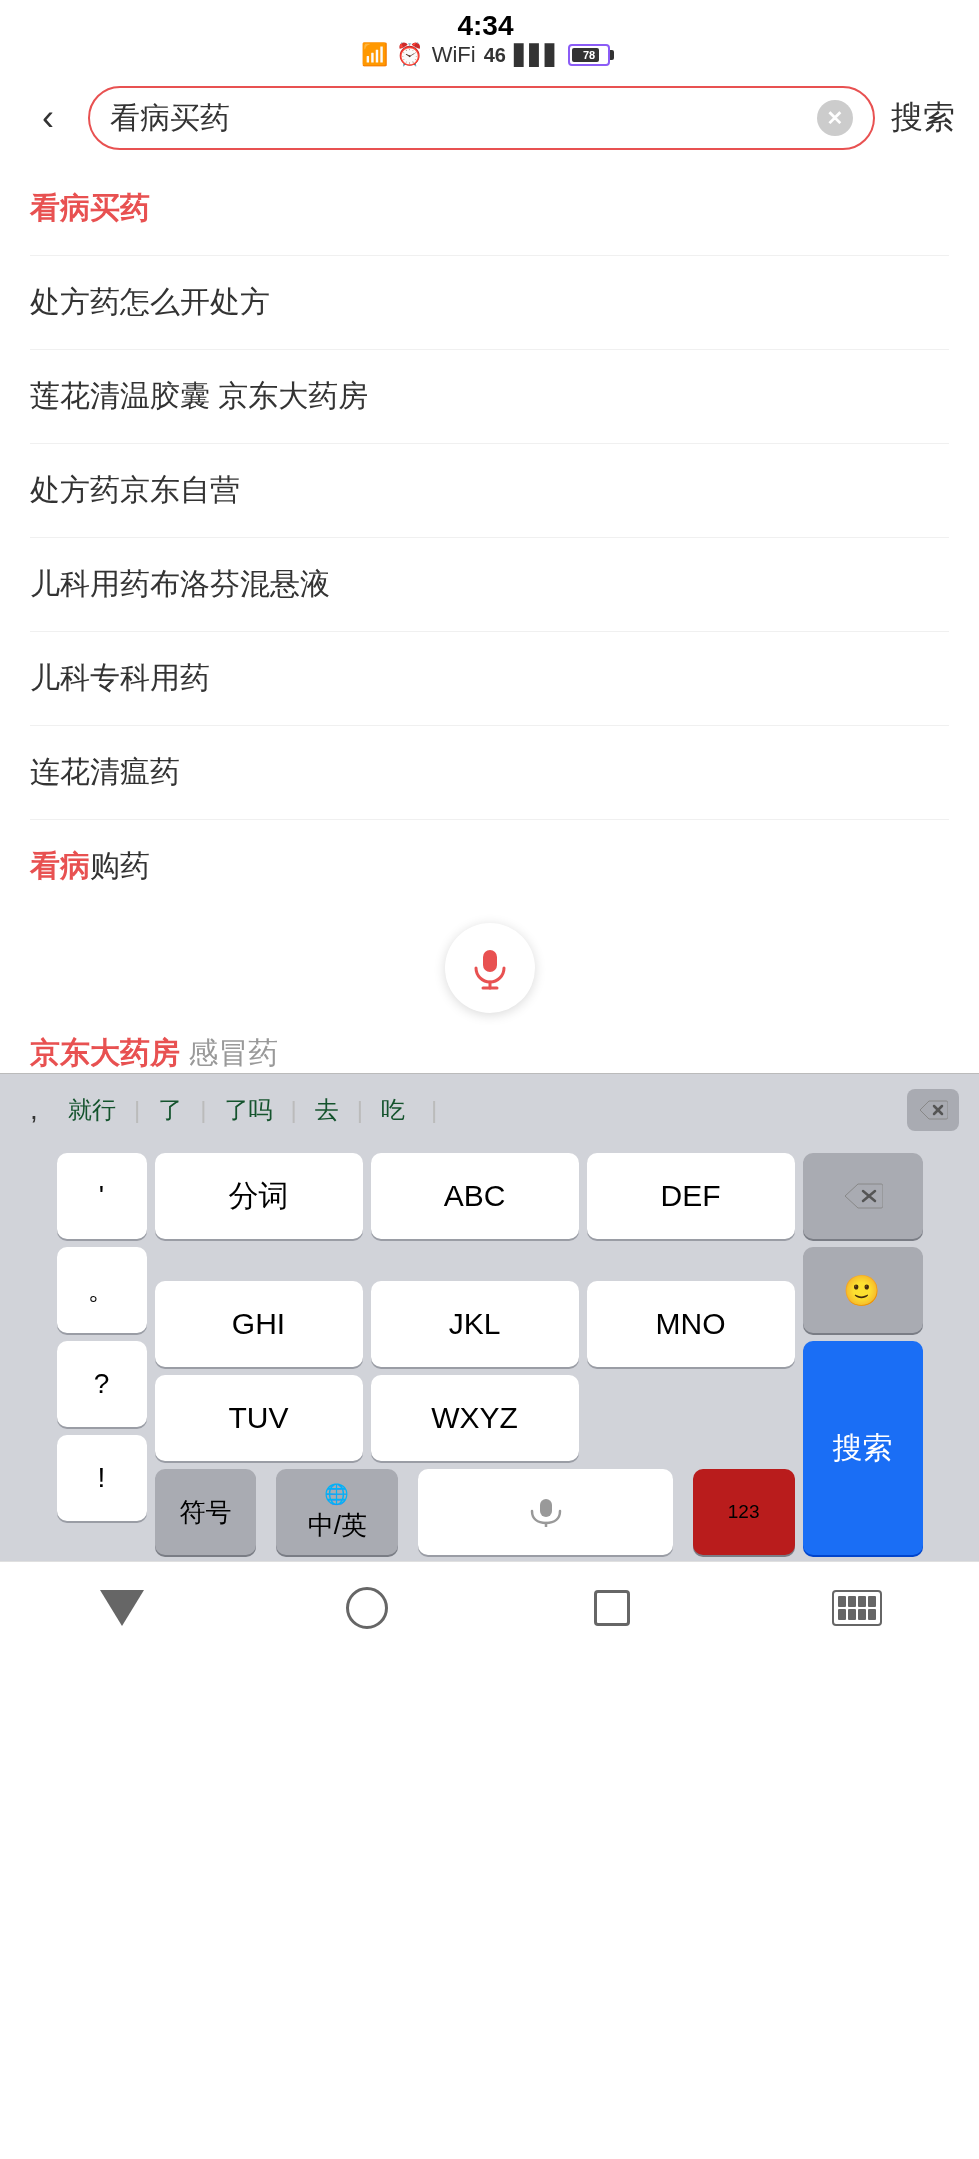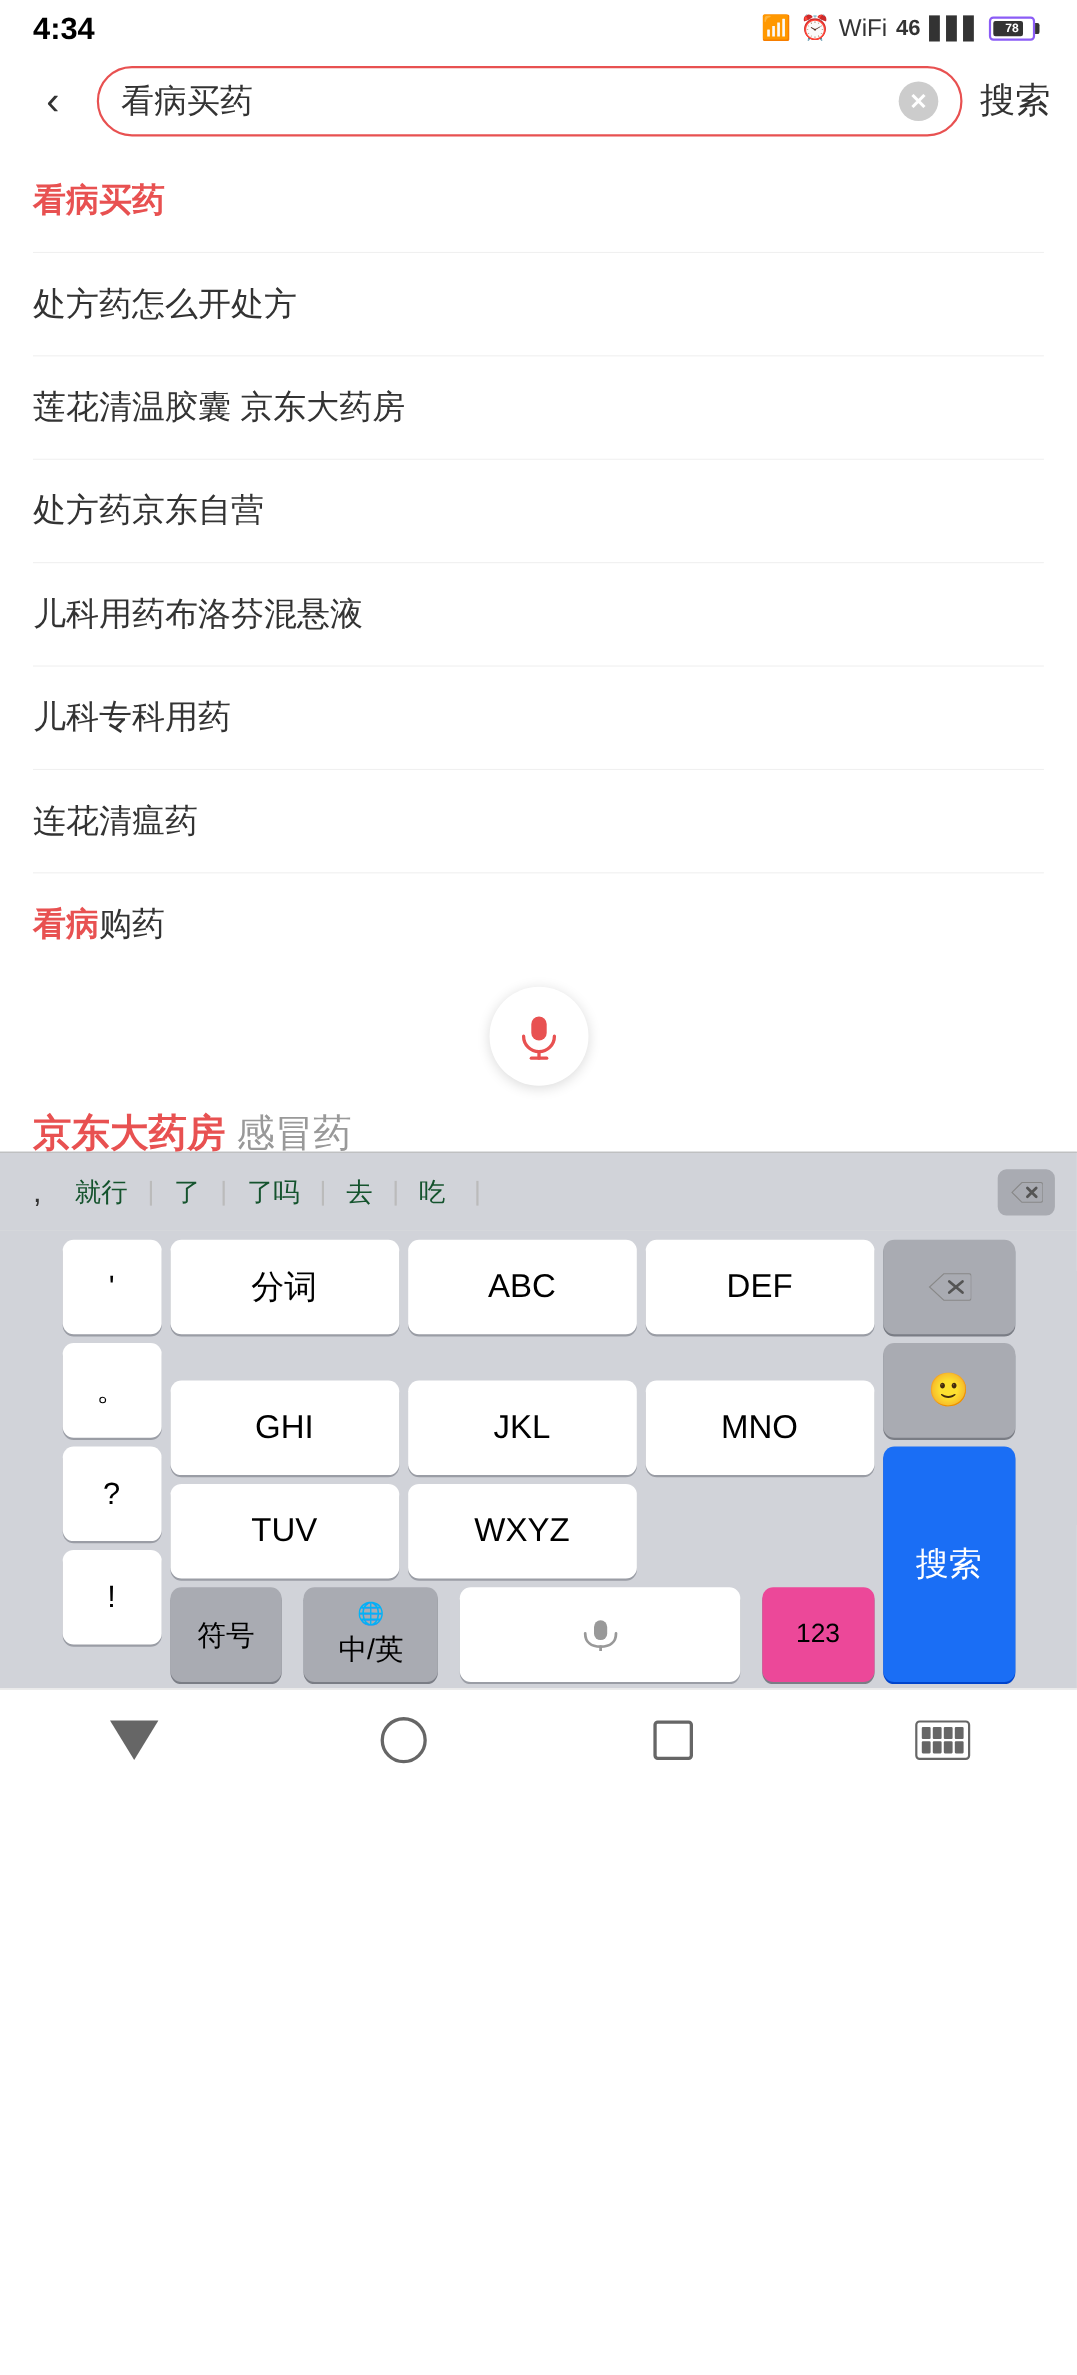--- a/index.html
+++ b/index.html
@@ -13,20 +13,21 @@
       overflow-x: hidden;
     }
 
     
     .status-bar {
       display: flex;
       justify-content: space-between;
       align-items: center;
       padding: 10px 38px 6px 30px;
       background: #fff;
+      flex-direction: column;
     }
     .status-time {
       font-size: 28px;
       font-weight: 600;
       color: #000;
     }
     .status-icons {
       display: flex;
       align-items: center;
       gap: 8px;
@@ -167,21 +168,21 @@
       border: none;
     }
     .mic-icon {
       width: 44px;
       height: 44px;
     }
 
     
     .partial-suggestion {
       padding: 20px 30px 28px 30px;
-      font-size: 35px;
+      font-size: 30px;
       color: #999;
       background: #fff;
       overflow: hidden;
       max-height: 60px;
     }
 
     
     .keyboard-suggestions {
       background: #d1d3d9;
       display: flex;
@@ -332,26 +333,26 @@
       border-radius: 10px;
       display: flex;
       align-items: center;
       justify-content: center;
       cursor: pointer;
       box-shadow: 0 2px 0 #9a9da5;
       height: 86px;
       flex: 2.5;
     }
     .key-123 {
-      background: #ec4899;
-      border-radius: 10px;
-      display: flex;
-      align-items: center;
-      justify-content: center;
-      font-size: 24px;
+      background: #b91c1c;
+      border-radius: 10px;
+      display: flex;
+      align-items: center;
+      justify-content: center;
+      font-size: 19px;
       color: #000;
       cursor: pointer;
       box-shadow: 0 2px 0 #7a7d85;
       height: 86px;
       flex: 1;
     }
 
     
     .nav-bar {
       display: flex;

